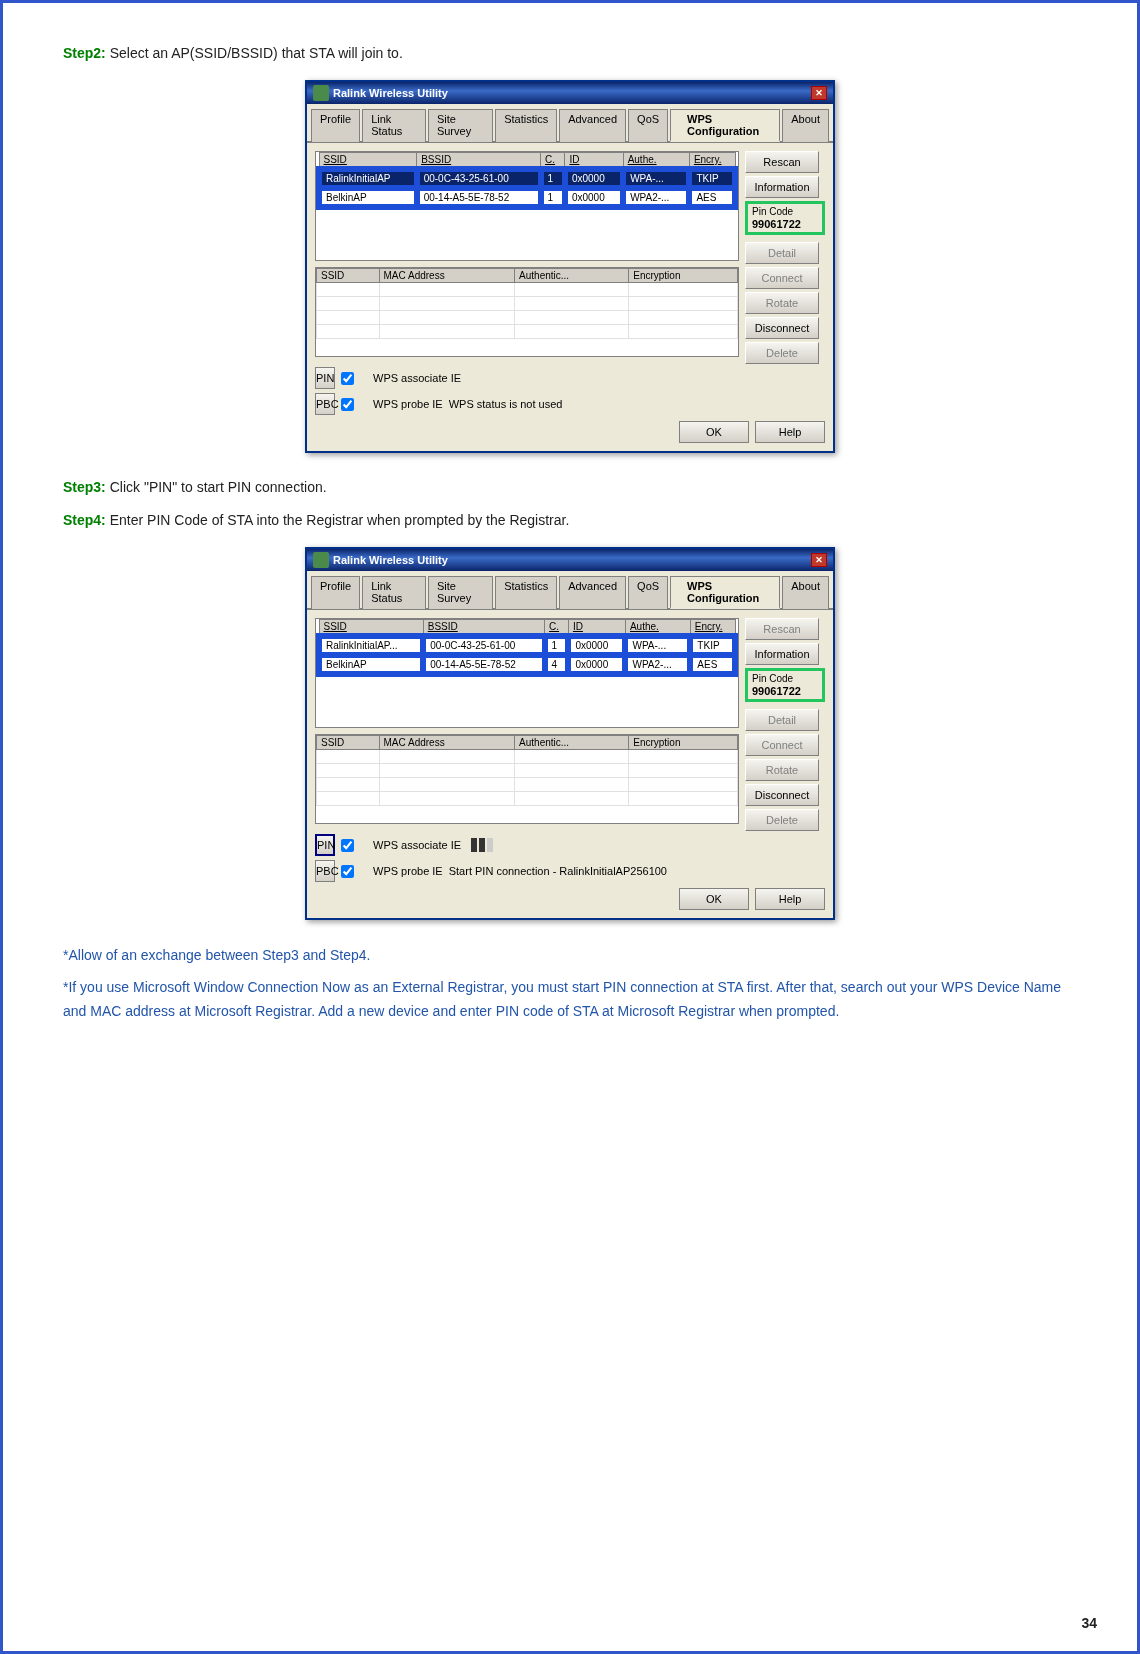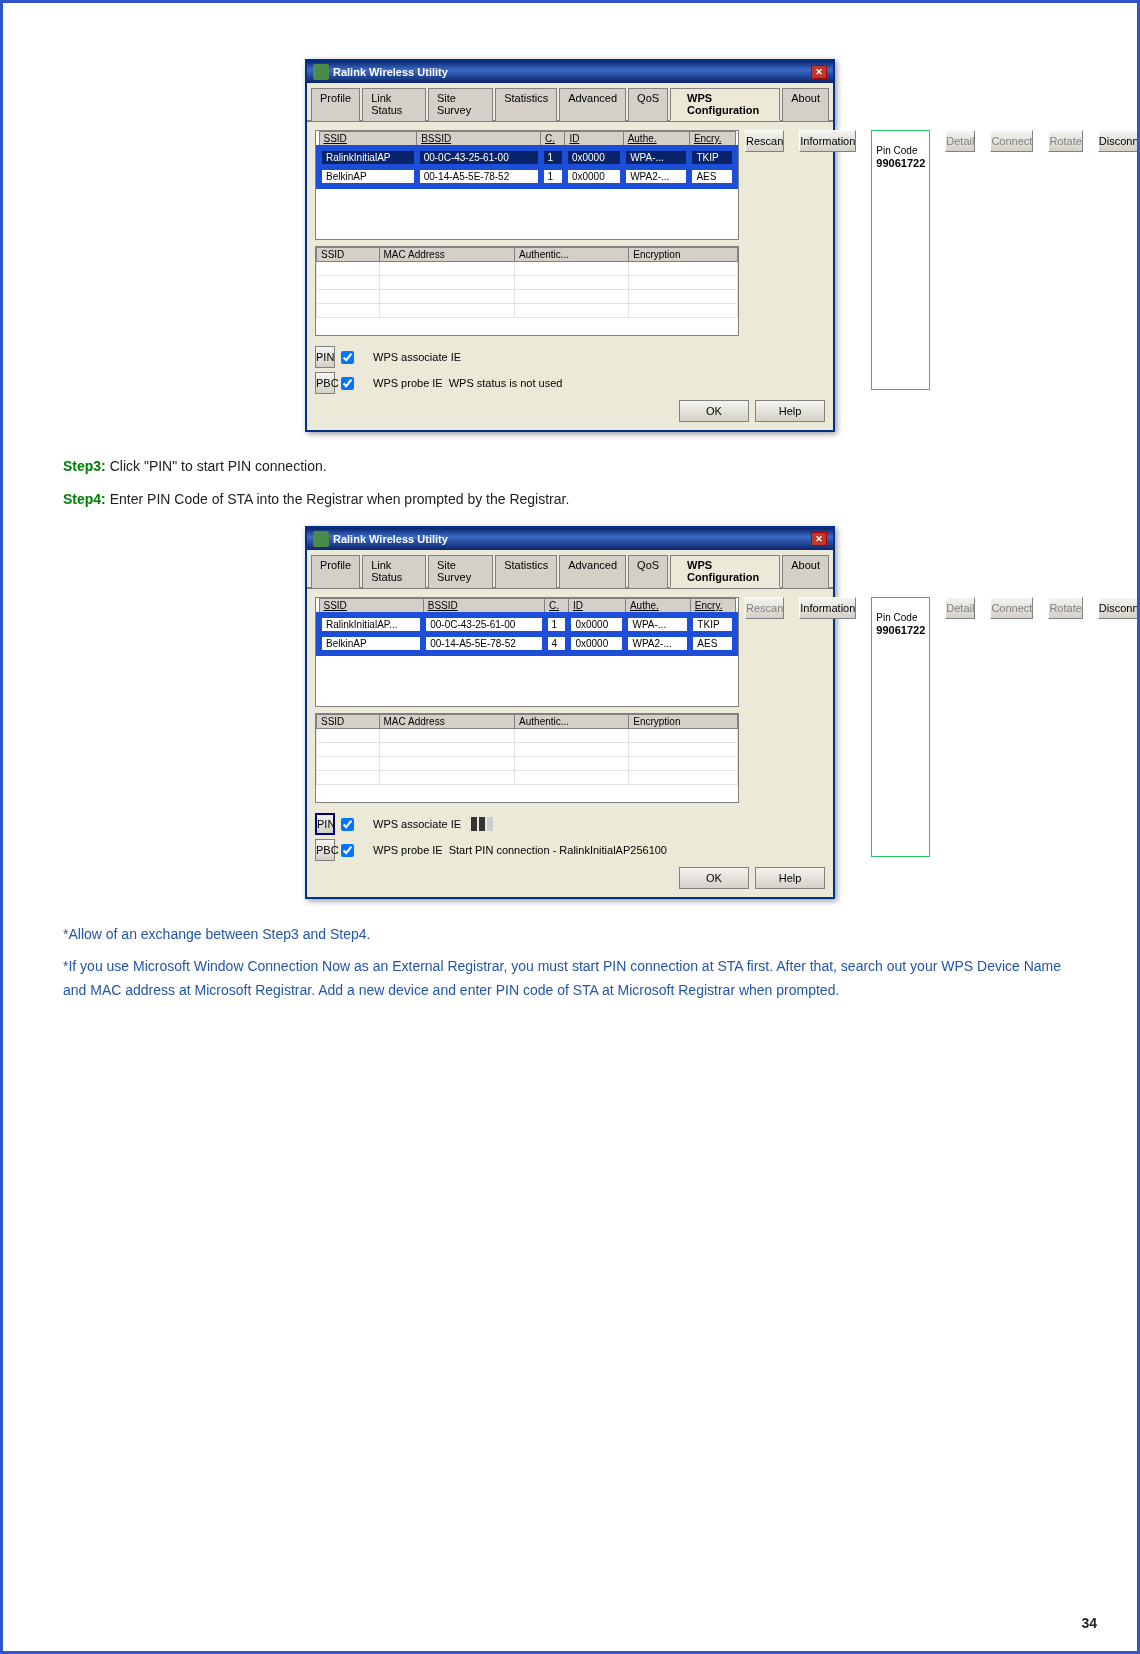--- a/index.html
+++ b/index.html
@@ -163,22 +163,22 @@
       gap: 6px;
     }
     .left-panel {
       flex: 1;
       display: flex;
       flex-direction: column;
     }
     .right-panel {
       width: 80px;
       display: flex;
-      flex-direction: row;
-      gap: 15px;
+      flex-direction: column;
+      gap: 3px;
     }
     .win-btn {
       width: 74px;
       height: 22px;
       background: linear-gradient(to bottom, #f5f4ef, #d4d0c8);
       border: 1px solid #808080;
       border-top-color: #fff;
       border-left-color: #fff;
       font-size: 11px;
       font-family: Tahoma, Arial, sans-serif;
@@ -186,22 +186,22 @@
       text-align: center;
       display: flex;
       align-items: center;
       justify-content: center;
       color: #000;
     }
     .win-btn.disabled {
       color: #808080;
     }
     .pin-code-group {
-      border: 1px solid #22c55e;
-      padding: 14px 4px;
+      border: 3px solid #22c55e;
+      padding: 2px 4px;
       margin-bottom: 4px;
     }
     .pin-code-label {
       font-size: 10px;
       margin-bottom: 1px;
     }
     .pin-code-value {
       font-size: 11px;
       font-weight: bold;
     }
@@ -280,20 +280,24 @@
     }
     .prog-bar.empty {
       background: #ccc;
     }
   </style>
 </head>
 <body>
 
 <div class="page-content">
 
+  <div class="step-line">
+    <span class="step-label">Step2:</span>
+    <span> Select an AP(SSID/BSSID) that STA will join to.</span>
+  </div>
 
   <div class="window-wrapper">
     <div class="win-dialog">
 
       <div class="win-titlebar">
         <div class="win-titlebar-left">
           <span class="win-titlebar-icon"></span>
           <span>Ralink Wireless Utility</span>
         </div>
         <div class="win-close-btn">✕</div>

